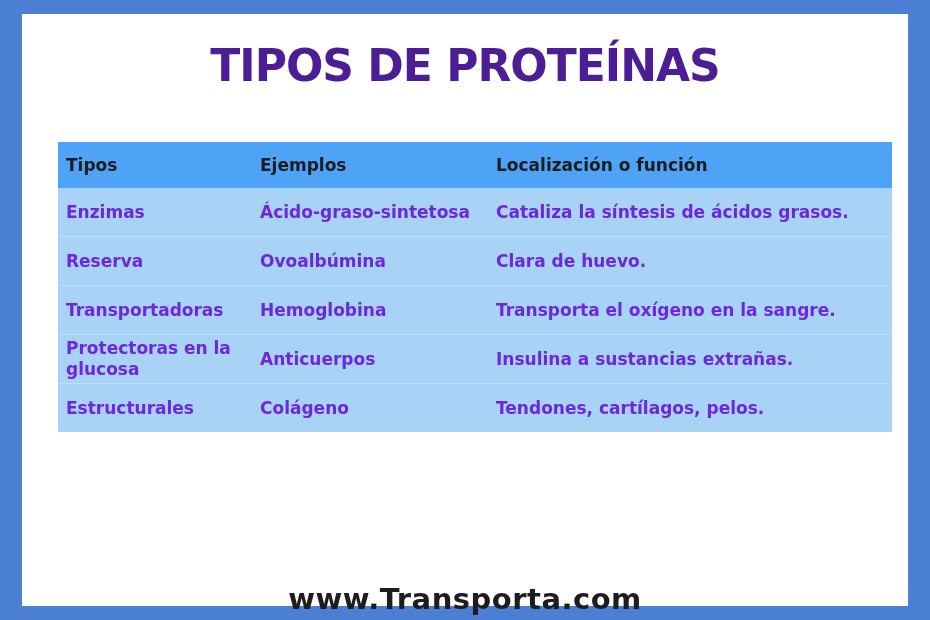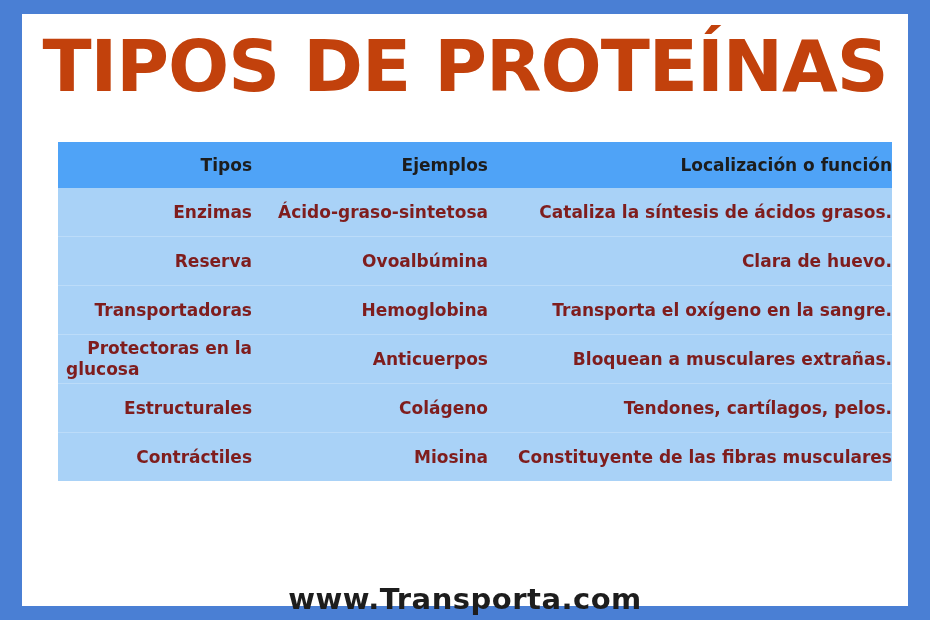--- a/index.html
+++ b/index.html
@@ -30,54 +30,54 @@
     box-sizing: border-box;
   }
   .title {
     position: absolute;
     left: 0;
     top: 16px;
     width: 886px;
     text-align: center;
     font-family: "DejaVu Sans", sans-serif;
     font-weight: bold;
-    font-size: 72px;
+    font-size: 44px;
     letter-spacing: -1px;
-    color: #c2410c;
+    color: #4c1d95;
     line-height: 72px;
     white-space: nowrap;
   }
   .table-wrap {
     position: absolute;
     left: 36px;
     top: 128px;
     width: 810px;
   }
   table.proteins {
     border-collapse: collapse;
     width: 810px;
     table-layout: fixed;
   }
   table.proteins th, table.proteins td {
-    text-align: right;
+    text-align: left;
     vertical-align: middle;
     padding: 0 0 0 8px;
     font-family: "DejaVu Sans", sans-serif;
   }
   table.proteins thead th {
     background: #4fa3f7;
     color: #1d1d1d;
     font-size: 17px;
     font-weight: bold;
     height: 46px;
     line-height: 20px;
   }
   table.proteins tbody td {
     background: #a9d2f7;
-    color: #7f1d1d;
+    color: #6d28d9;
     font-size: 17px;
     font-weight: bold;
     height: 48px;
     line-height: 21px;
     border-bottom: 1px solid #bcdcf9;
   }
   table.proteins tbody tr:last-child td {
     border-bottom: none;
   }
   .col-tipo { width: 186px; }
@@ -137,31 +137,26 @@
             <td class="col-loc">Clara de huevo.</td>
           </tr>
           <tr>
             <td class="col-tipo">Transportadoras</td>
             <td class="col-ejemplo">Hemoglobina</td>
             <td class="col-loc">Transporta el oxígeno en la sangre.</td>
           </tr>
           <tr class="tall">
             <td class="col-tipo justify-cell">Protectoras en la glucosa</td>
             <td class="col-ejemplo">Anticuerpos</td>
-            <td class="col-loc">Bloquean a musculares extrañas.</td>
+            <td class="col-loc">Insulina a sustancias extrañas.</td>
           </tr>
           <tr>
             <td class="col-tipo">Estructurales</td>
             <td class="col-ejemplo">Colágeno</td>
             <td class="col-loc">Tendones, cartílagos, pelos.</td>
-          </tr>
-          <tr>
-            <td class="col-tipo">Contráctiles</td>
-            <td class="col-ejemplo">Miosina</td>
-            <td class="col-loc">Constituyente de las fibras musculares</td>
           </tr>
         </tbody>
       </table>
     </div>
 
     <div class="footer">
       <span class="watermark">www.Transporta.com</span>
     </div>
 
   </div>

